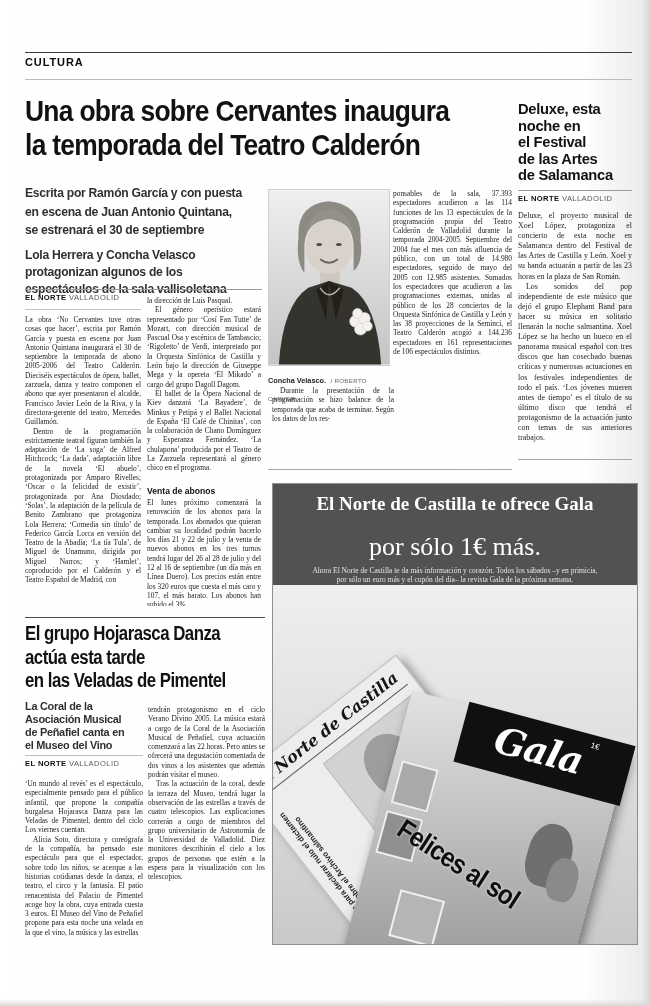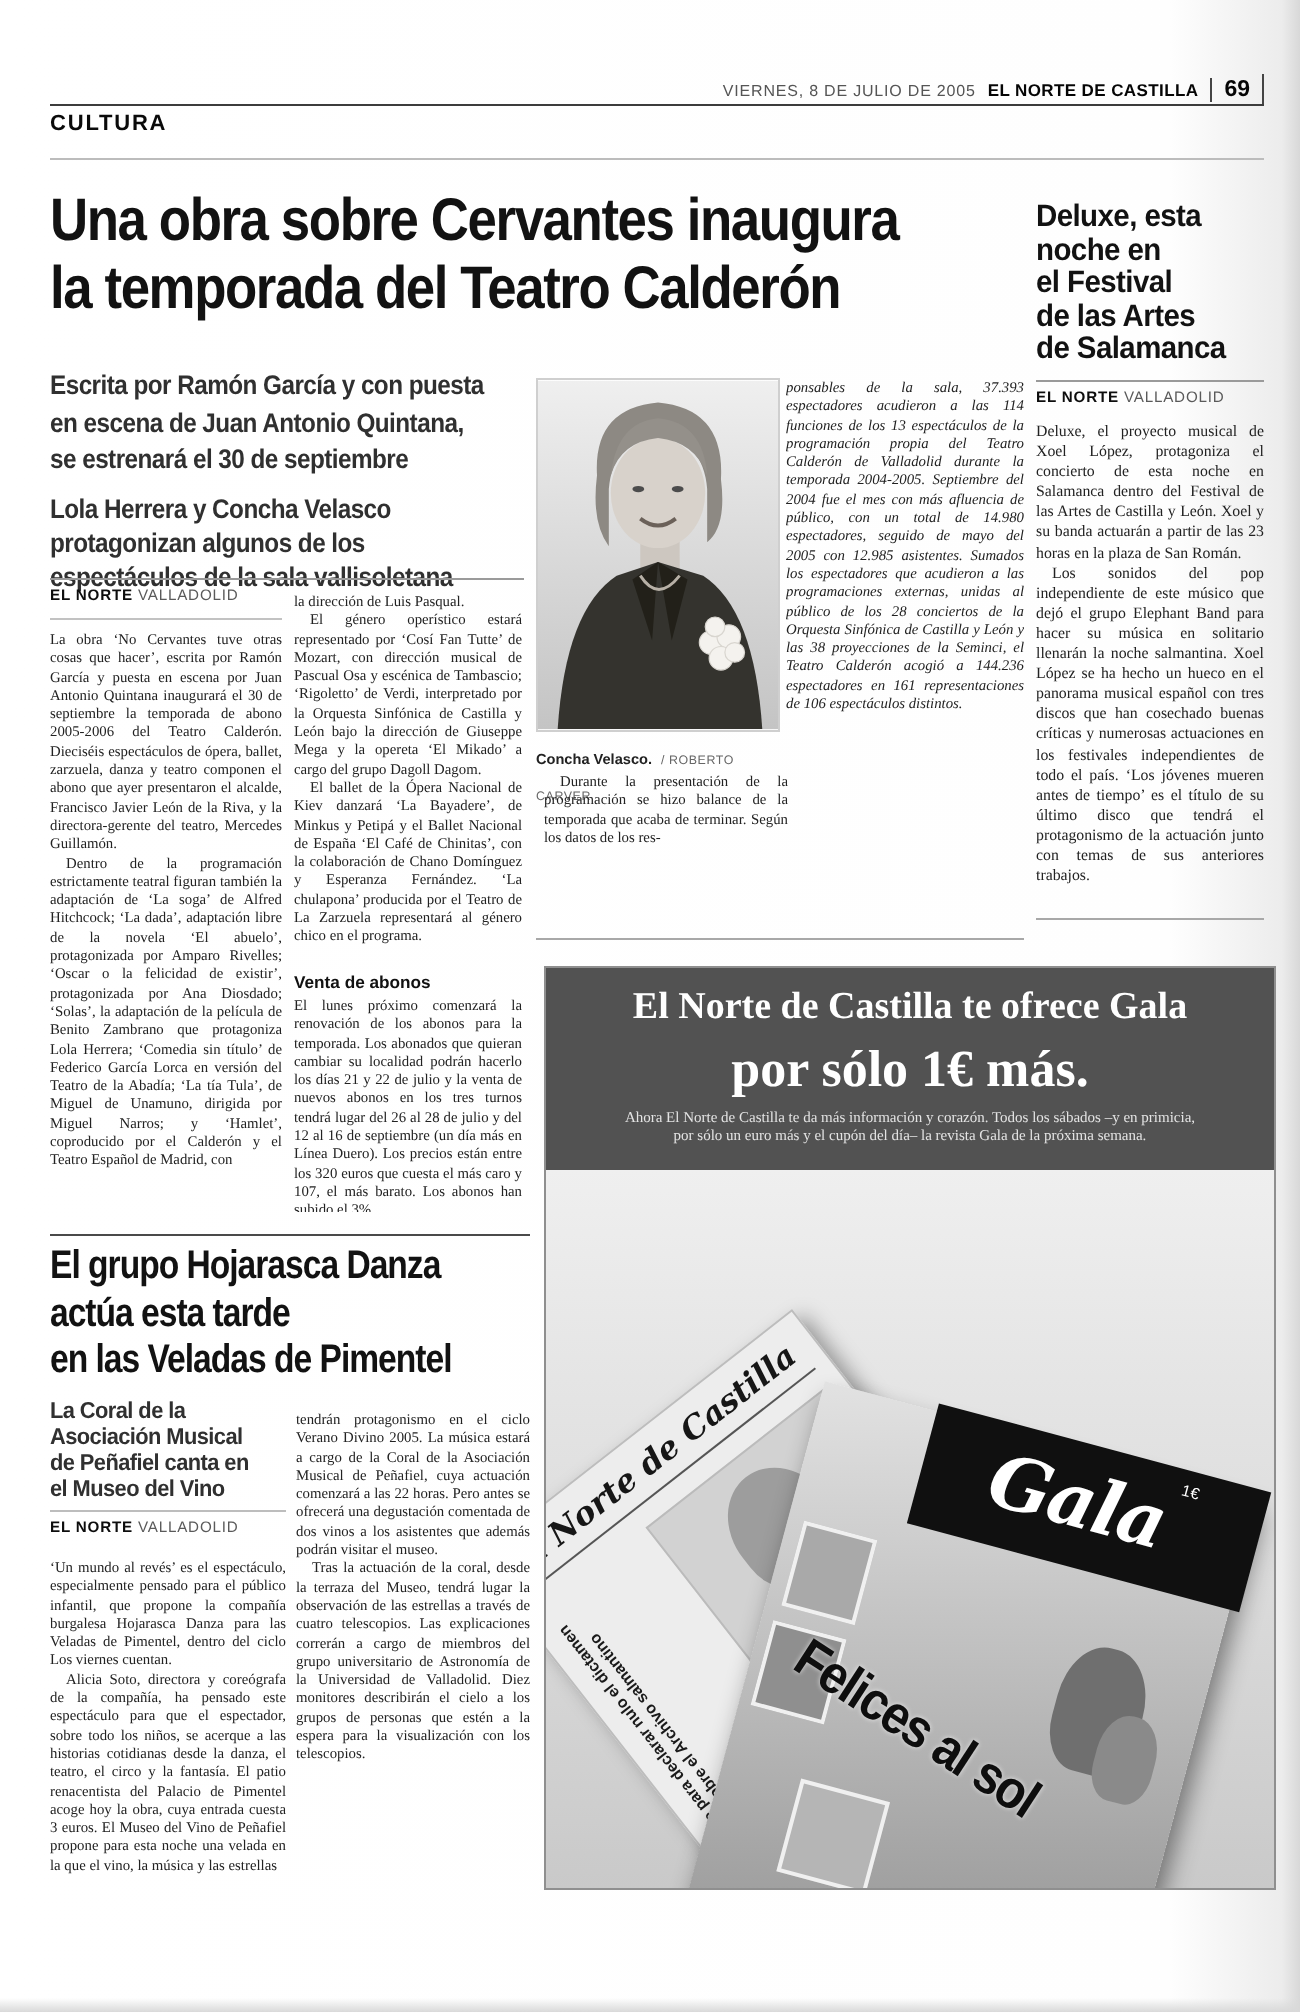--- a/index.html
+++ b/index.html
@@ -30,27 +30,20 @@
   .ad-body{position:absolute;left:0;top:101px;right:0;bottom:0;overflow:hidden;background:linear-gradient(#efefef 0%,#dcdcdc 55%,#c9c9c9 100%);}
   .fk{background:repeating-linear-gradient(to bottom,#b5b5b5 0,#b5b5b5 1.2px,transparent 1.2px,transparent 3.8px);}
   .np{position:absolute;left:20px;top:105px;width:200px;height:250px;background:#ededed;border:1px solid #bdbdbd;transform:rotate(-38deg);box-shadow:3px 6px 10px rgba(0,0,0,.35);}
   .mag{position:absolute;left:100px;top:130px;width:225px;height:275px;background:linear-gradient(165deg,#e2e2e2 0%,#bdbdbd 45%,#8e8e8e 100%);transform:rotate(15deg);box-shadow:4px 7px 12px rgba(0,0,0,.45);}
 </style>
 </head>
 <body>
 
 <div class="page">
 
-  <div class="abs" style="left:250px;top:36px;width:382px;height:18px;display:flex;align-items:center;justify-content:flex-end;gap:6px;">
-    <span style="font-size:8px;color:#555;letter-spacing:.4px;">VIERNES, 8 DE JULIO DE 2005</span>
-    <span style="font-size:8.5px;font-weight:bold;color:#050505;letter-spacing:.2px;">EL NORTE DE CASTILLA</span>
-    <span style="width:1px;height:12px;background:#444;"></span>
-    <span style="font-size:11.5px;font-weight:bold;color:#050505;">69</span>
-    <span style="width:1px;height:16px;background:#444;"></span>
-  </div>
   <div class="rule" style="left:25px;top:52px;width:607px;background:#3c3c3c;"></div>
   <div class="abs" style="left:25px;top:56px;font-size:11px;font-weight:bold;letter-spacing:.9px;color:#0a0a0a;">CULTURA</div>
   <div class="rule" style="left:25px;top:79px;width:607px;background:#bcbcbc;"></div>
 
   <div class="abs headline cond prelines" style="left:25px;top:94px;width:560px;font-size:30px;line-height:34px;transform:scaleX(.88);">Una obra sobre Cervantes inaugura
 la temporada del Teatro Calderón</div>
 
   <div class="abs deck cond prelines" style="left:25px;top:184px;width:270px;font-size:13.5px;line-height:18.5px;transform:scaleX(.9);">Escrita por Ramón García y con puesta
 en escena de Juan Antonio Quintana,
 se estrenará el 30 de septiembre</div>
@@ -110,21 +103,21 @@
     </svg>
   </div>
   <div class="abs" style="left:268px;top:369px;width:122px;">
     <span class="cap-name">Concha Velasco.</span>
     <span class="cap-credit">/ ROBERTO CARVER</span>
   </div>
   <div class="abs bt" style="left:272px;top:386px;width:122px;height:62px;">
     <p style="text-indent:8px;">Durante la presentación de la programación se hizo balance de la temporada que acaba de terminar. Según los datos de los res-</p>
   </div>
 
-  <div class="abs bt" style="left:393px;top:189px;width:119px;height:260px;font-style:italic;">
+  <div class="abs bt" style="left:393px;top:189px;width:119px;height:260px;">
     <p>ponsables de la sala, 37.393 espectadores acudieron a las 114 funciones de los 13 espectáculos de la programación propia del Teatro Calderón de Valladolid durante la temporada 2004-2005. Septiembre del 2004 fue el mes con más afluencia de público, con un total de 14.980 espectadores, seguido de mayo del 2005 con 12.985 asistentes. Sumados los espectadores que acudieron a las programaciones externas, unidas al público de los 28 conciertos de la Orquesta Sinfónica de Castilla y León y las 38 proyecciones de la Seminci, el Teatro Calderón acogió a 144.236 espectadores en 161 representaciones de 106 espectáculos distintos.</p>
   </div>
   <div class="rule" style="left:268px;top:469px;width:244px;background:#a8a8a8;"></div>
 
   <div class="abs headline cond prelines" style="left:518px;top:101px;width:120px;font-size:15.5px;line-height:16.5px;letter-spacing:-0.3px;transform:scaleX(.95);">Deluxe, esta
 noche en
 el Festival
 de las Artes
 de Salamanca</div>
   <div class="rule" style="left:518px;top:190px;width:114px;background:#9a9a9a;"></div>
@@ -134,21 +127,21 @@
   </div>
   <div class="abs bt bt2" style="left:518px;top:211px;width:114px;height:242px;">
     <p>Deluxe, el proyecto musical de Xoel López, protagoniza el concierto de esta noche en Salamanca dentro del Festival de las Artes de Castilla y León. Xoel y su banda actuarán a partir de las 23 horas en la plaza de San Román.</p>
     <p>Los sonidos del pop independiente de este músico que dejó el grupo Elephant Band para hacer su música en solitario llenarán la noche salmantina. Xoel López se ha hecho un hueco en el panorama musical español con tres discos que han cosechado buenas críticas y numerosas actuaciones en los festivales independientes de todo el país. ‘Los jóvenes mueren antes de tiempo’ es el título de su último disco que tendrá el protagonismo de la actuación junto con temas de sus anteriores trabajos.</p>
   </div>
   <div class="rule" style="left:518px;top:459px;width:114px;background:#a8a8a8;"></div>
 
   <div class="ad">
     <div class="ad-head">
       <div class="serif" style="margin-top:9px;font-size:19px;font-weight:bold;color:#ffffff;">El Norte de Castilla te ofrece Gala</div>
-      <div class="serif" style="margin-top:5px;font-size:26px;font-weight:bold;color:#ffffff;">por sólo 1€ más.</div>
+      <div class="serif" style="margin-top:17px;font-size:26px;font-weight:normal;color:#ffffff;">por sólo 1€ más.</div>
       <div class="serif prelines" style="margin-top:4px;font-size:7.5px;line-height:9px;color:#e4e4e4;">Ahora El Norte de Castilla te da más información y corazón. Todos los sábados –y en primicia,
 por sólo un euro más y el cupón del día– la revista Gala de la próxima semana.</div>
     </div>
     <div class="ad-body">
 
       <div class="np">
         <div class="serif" style="font-family:'DejaVu Serif','Liberation Serif',serif;font-style:italic;font-weight:bold;font-size:16px;color:#161616;text-align:center;margin-top:6px;">El Norte de Castilla</div>
         <div style="height:1px;background:#555;margin:4px 8px 0 8px;"></div>
         <div style="position:absolute;left:8px;top:44px;width:62px;height:190px;writing-mode:vertical-rl;transform:rotate(180deg);font-size:8px;font-weight:bold;line-height:9.5px;color:#1a1a1a;">La Junta recurre para declarar nulo el dictamen de los expertos sobre el Archivo salmantino</div>
         <div style="position:absolute;left:76px;top:40px;width:112px;height:86px;background:#d2d2d2;border:1px solid #bbb;">

